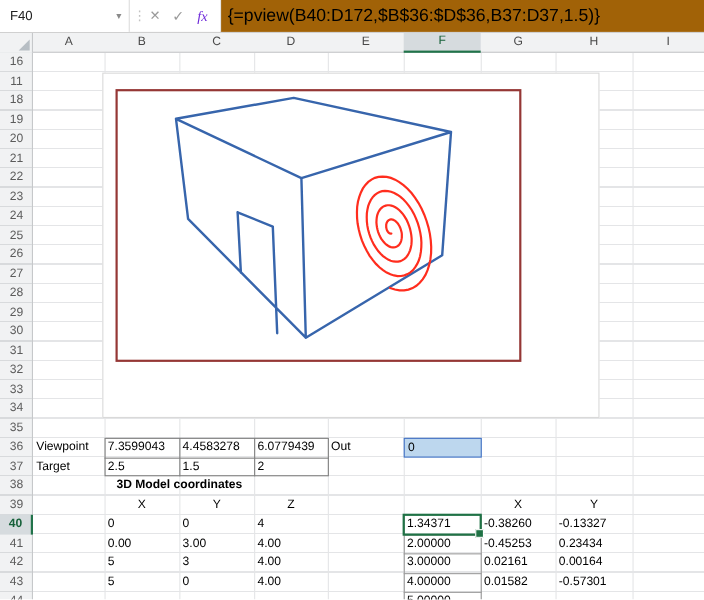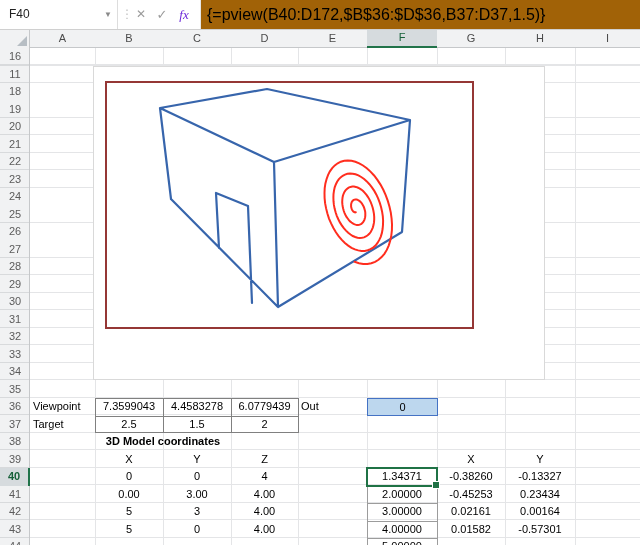--- a/index.html
+++ b/index.html
@@ -43,21 +43,21 @@
           text-align:center;font-size:11px;color:#5B5B5B;z-index:3;}
   .rowhdr.sel{background:#D6DBDE;color:#17613A;font-weight:bold;
               border-right:2px solid #21734A;box-sizing:border-box;}
   .cellarea{position:absolute;left:30px;top:18px;width:610px;height:497px;z-index:1;
             background-image:repeating-linear-gradient(to bottom,transparent 0,transparent 16.5px,#E4E5E7 16.5px,#E4E5E7 17.5px);}
   .vline{position:absolute;top:18px;height:497px;width:1px;background:#E4E5E7;z-index:1;}
 
   
   .cell{position:absolute;height:17.5px;line-height:17.5px;font-size:11px;color:#000;
         box-sizing:border-box;padding:0 3px;white-space:nowrap;z-index:3;}
-  .ra{text-align:center;} .ca{text-align:center;} .bb{font-weight:bold;}
+  .ra{text-align:left;} .ca{text-align:center;} .bb{font-weight:bold;}
   .input-cell{background:#BDD7EE;border:1px solid #4472C4;}
 
   
   .rb{position:absolute;z-index:4;pointer-events:none;}
   .rb.box{border:1px solid #808080;box-sizing:border-box;}
   .rb.vln{width:1px;background:#808080;}
   .rb.hln{height:1px;background:#808080;}
   .ob{position:absolute;z-index:4;pointer-events:none;background:#9C9C9C;}
 
   

